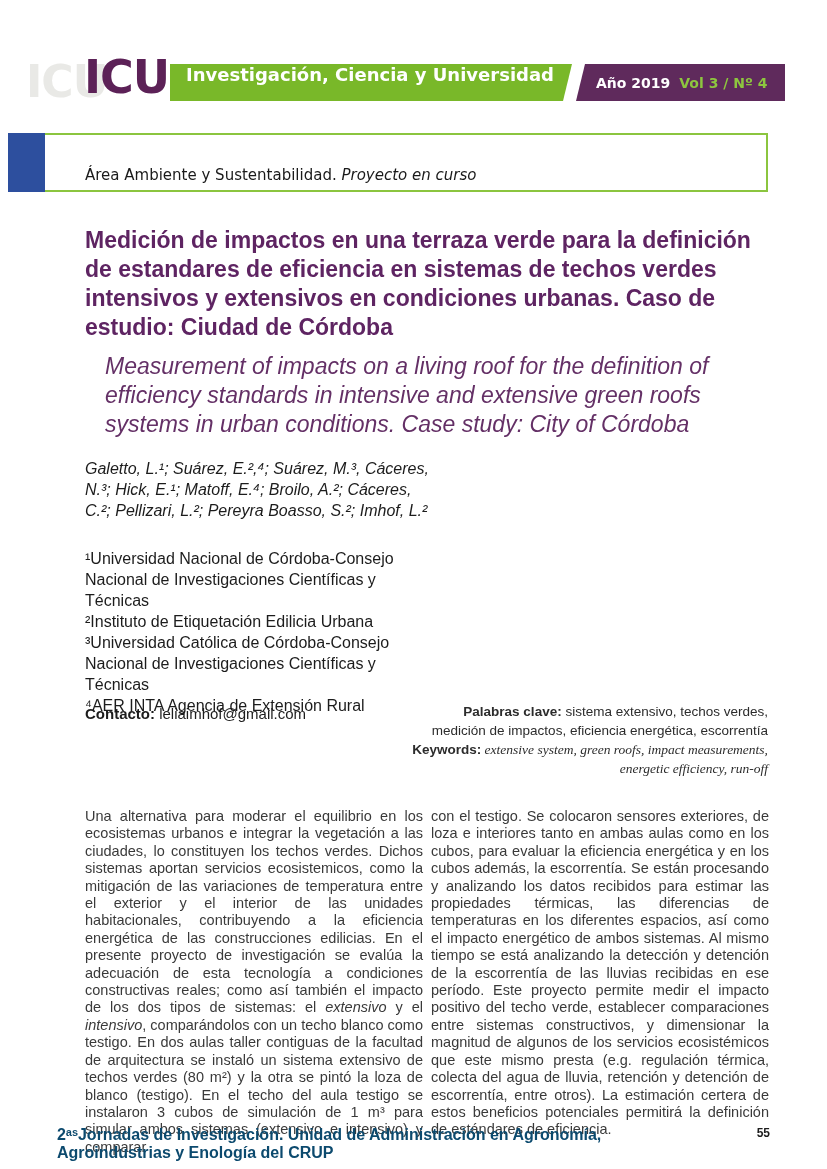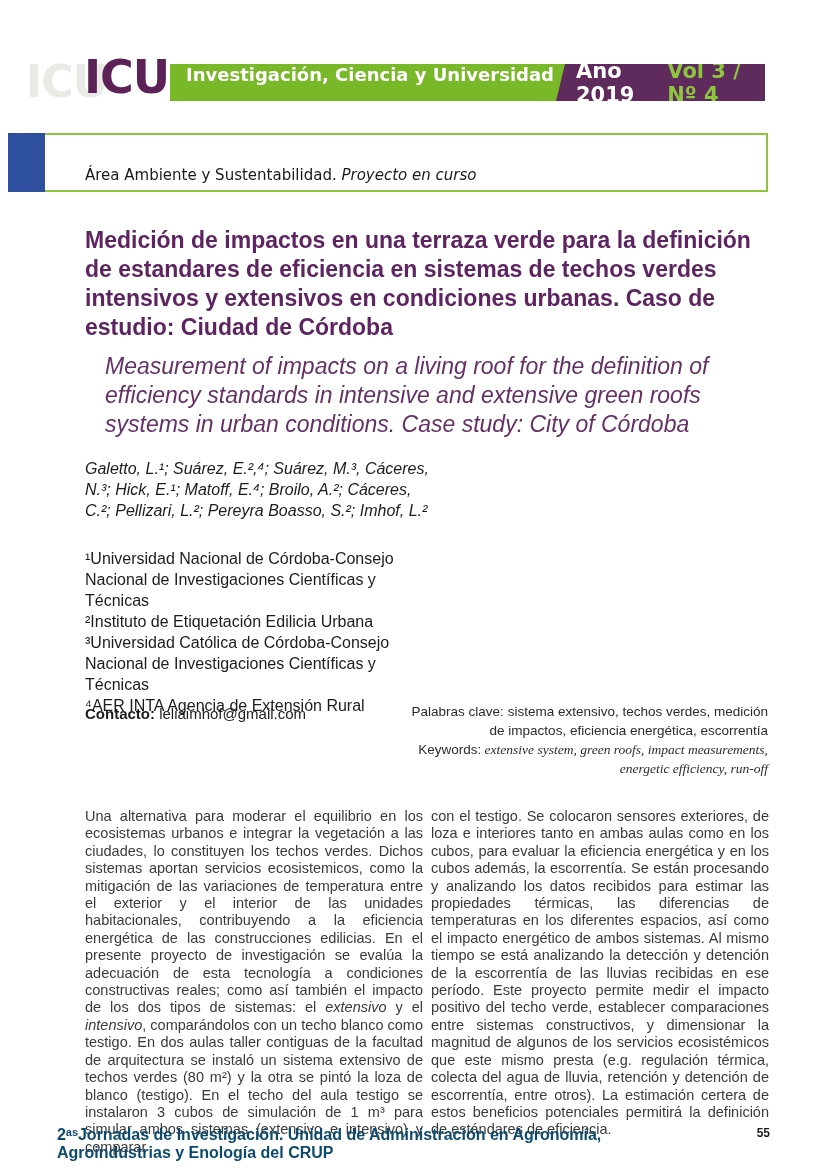--- a/index.html
+++ b/index.html
@@ -28,26 +28,26 @@
     position:absolute;left:170px;top:64px;width:402px;height:37px;
     background:#79b829;
     clip-path:polygon(0 0,100% 0,calc(100% - 9px) 100%,0 100%);
     display:flex;align-items:flex-start;
   }
   .brand-green span{
     padding-left:16px;color:#ffffff;font-weight:bold;font-size:18px;
     font-family:"DejaVu Sans", sans-serif;
   }
   .brand-purple{
-    position:absolute;left:556px;top:64px;width:209px;height:37px;
+    position:absolute;left:576px;top:64px;width:209px;height:37px;
     background:#5f2a5c;
     clip-path:polygon(9px 0,100% 0,100% 100%,0 100%);
     display:flex;align-items:center;
     font-family:"DejaVu Sans", sans-serif;
-    font-weight:bold;font-size:21px;
+    font-weight:bold;font-size:14px;
   }
   .brand-purple .year{color:#ffffff;padding-left:20px;}
   .brand-purple .vol{color:#8dc63f;padding-left:9px;}
   
   .banner-box{
     position:absolute;left:30px;top:133px;width:734px;height:55px;
     border:2px solid #8bc53f;
     background:#ffffff;
   }
   .banner-blue{
@@ -85,21 +85,21 @@
     font-size:16px;line-height:21px;color:#1c1c1c;
   }
   .contact{
     position:absolute;left:85px;top:705px;font-size:15px;color:#1c1c1c;
   }
   .contact .lbl{font-weight:bold;}
   .keywords{
     position:absolute;left:408px;top:703px;width:360px;
     text-align:right;font-size:13.5px;line-height:18.5px;color:#2c2c2c;
   }
-  .keywords .lbl{font-weight:normal;}
+  .keywords .lbl{font-weight:bold;}
   .keywords .kwval{font-style:italic;font-family:Liberation Serif, serif;}
   .keywords p{margin:0 0 1px 0;}
   
   .col{
     position:absolute;top:808px;width:338px;
     font-size:14.5px;line-height:17.4px;color:#3a3a3a;
     text-align:justify;
   }
   .col-left{left:85px;}
   .col-right{left:431px;}

